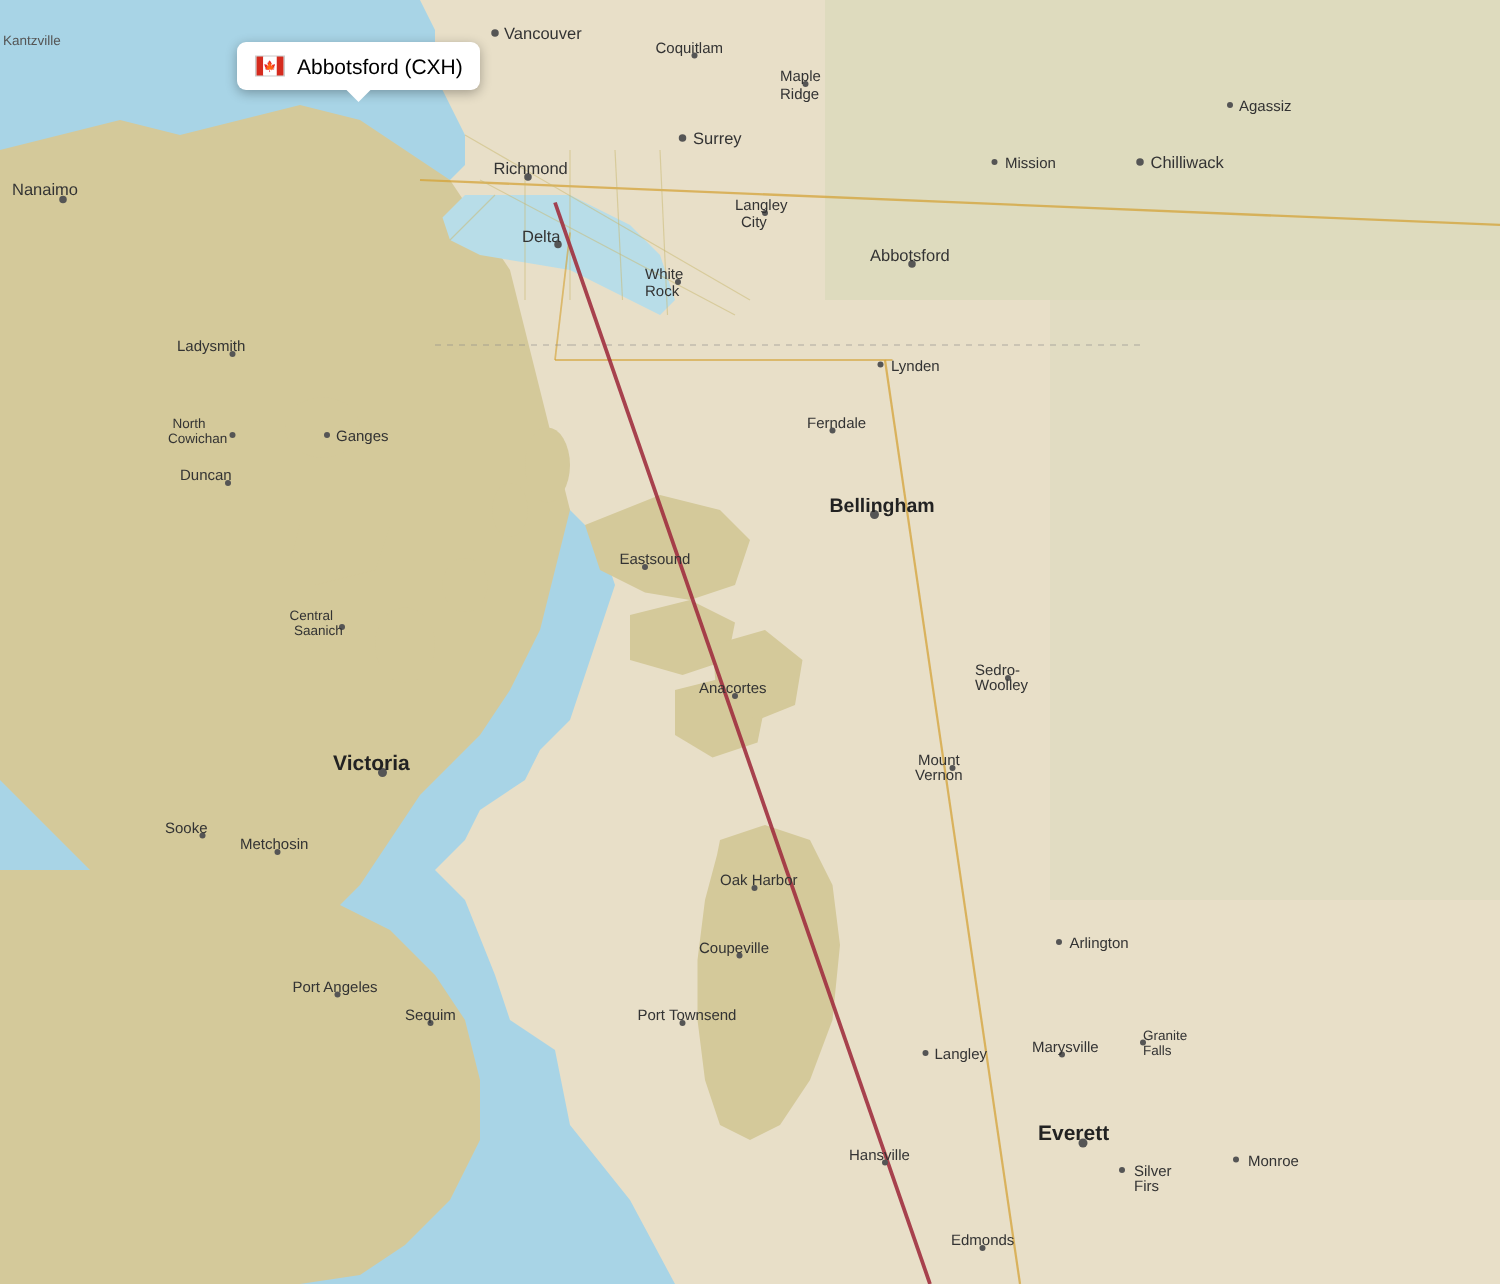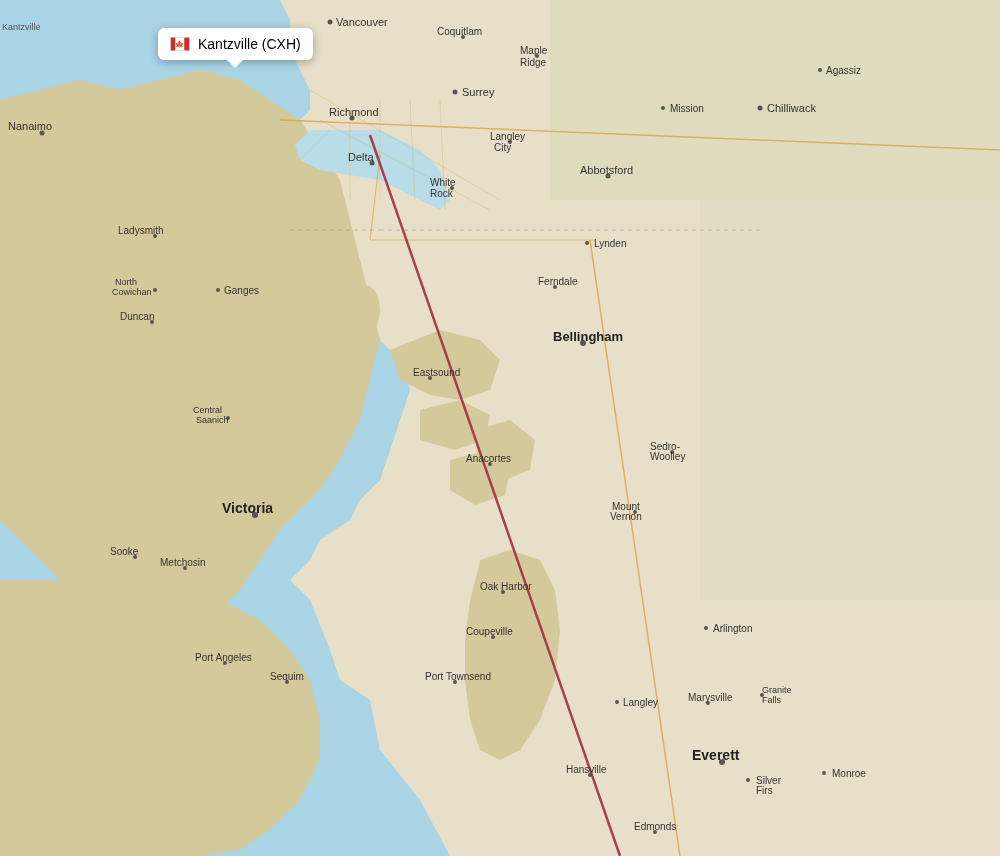--- a/index.html
+++ b/index.html
@@ -264,16 +264,16 @@
 
     <span class="flag-icon ca-flag">
       <svg width="20" height="14" viewBox="0 0 20 14">
         <rect x="0" y="0" width="5" height="14" fill="#d52b1e"></rect>
         <rect x="5" y="0" width="10" height="14" fill="white"></rect>
         <rect x="15" y="0" width="5" height="14" fill="#d52b1e"></rect>
 
         <text x="10" y="10" text-anchor="middle" font-size="8" fill="#d52b1e">🍁</text>
       </svg>
     </span>
-    <span>Kantzville (CXH)</span>
+    <span>Abbotsford (CXH)</span>
   </div>
 
 </div>
 
 </body></html>

